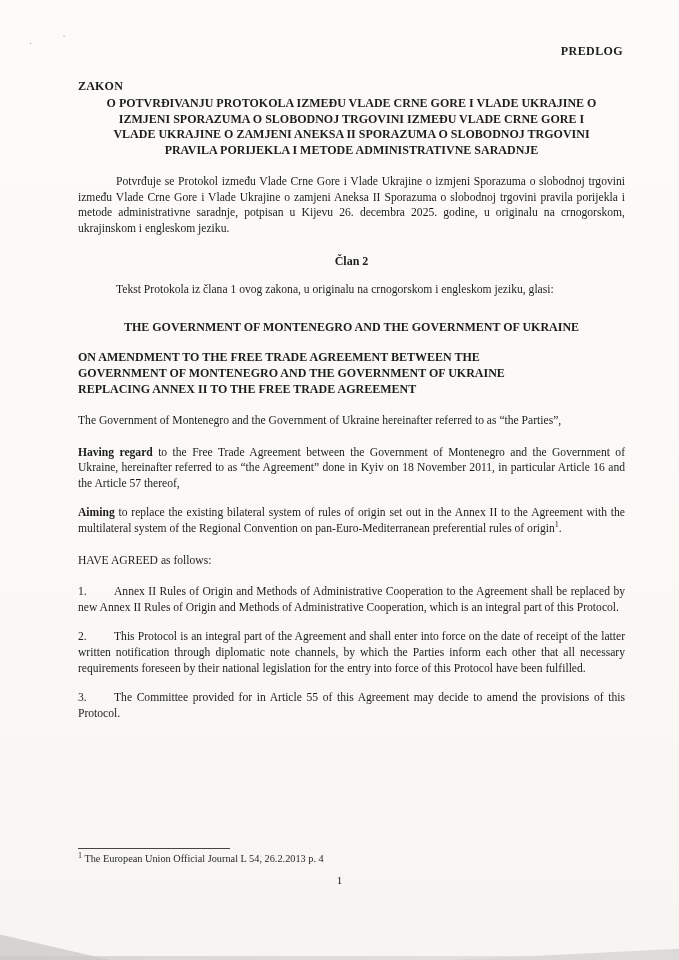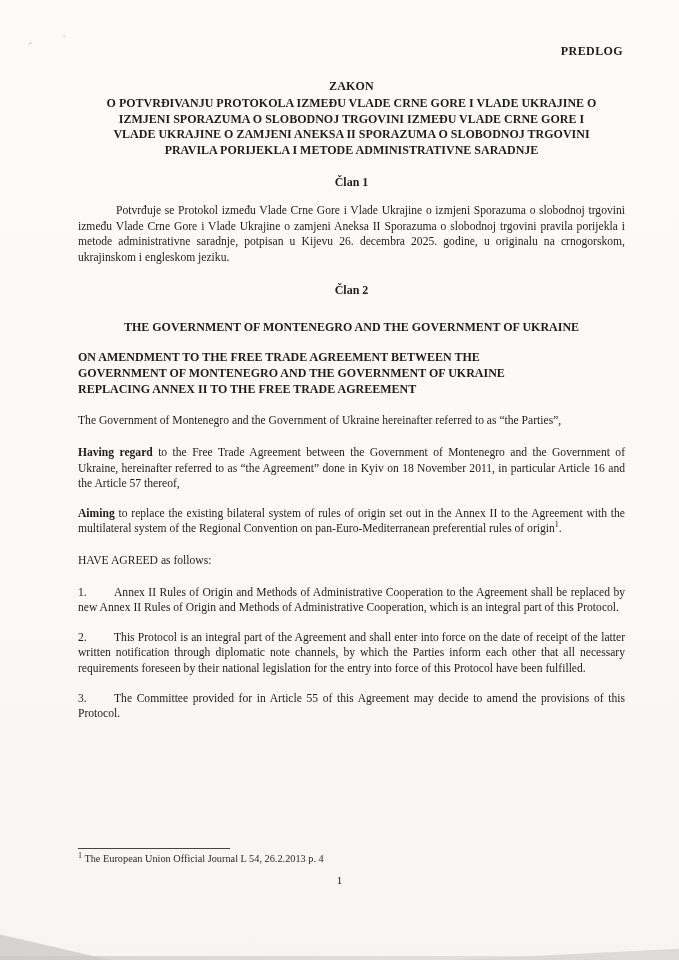--- a/index.html
+++ b/index.html
@@ -10,21 +10,21 @@
     background:#fbfaf7;
     background-image: linear-gradient(180deg, #fcfbf9 0%, #faf9f6 60%, #f6f5f2 100%);
     font-family:"Liberation Serif", serif;
     color:#1d1d1d;
     box-sizing:border-box;
     padding:44px 54px 0 78px;
     overflow:hidden;
     -webkit-font-smoothing:antialiased;
   }
   .tag { text-align:right; font-weight:bold; font-size:12px; letter-spacing:.4px; margin:0 2px 0 0; }
-  .law-title { text-align:center; font-weight:bold; font-size:12px; margin:20px 0 2px 0; letter-spacing:.2px; }
+  .law-title { text-align:left; font-weight:bold; font-size:12px; margin:20px 0 2px 0; letter-spacing:.2px; }
   .law-subtitle { text-align:center; font-weight:bold; font-size:12px; line-height:15.5px; margin:2px 0 16px 0; }
   .article-heading { text-align:center; font-weight:bold; font-size:12px; margin:17px 0 13px 0; }
   p.body-par { font-size:11.6px; line-height:15.6px; text-align:justify; margin:0 0 0 0; }
   p.indent { text-indent:38px; }
   .proto-title { text-align:center; font-weight:bold; font-size:12px; line-height:16px; margin:21px 0 0 0; }
   .proto-subtitle { font-weight:bold; font-size:12px; line-height:16px; margin:14px 0 16px 0; }
   .gap14 { margin-top:14px !important; }
   .gap16 { margin-top:16px !important; }
   .gap18 { margin-top:18px !important; }
   .lead { font-weight:bold; }
@@ -52,26 +52,26 @@
 
   <p class="law-title">ZAKON</p>
 
   <div class="law-subtitle">
     <div>O POTVRĐIVANJU PROTOKOLA IZMEĐU VLADE CRNE GORE I VLADE UKRAJINE O</div>
     <div>IZMJENI SPORAZUMA O SLOBODNOJ TRGOVINI IZMEĐU VLADE CRNE GORE I</div>
     <div>VLADE UKRAJINE O ZAMJENI ANEKSA II SPORAZUMA O SLOBODNOJ TRGOVINI</div>
     <div>PRAVILA PORIJEKLA I METODE ADMINISTRATIVNE SARADNJE</div>
   </div>
 
-  <p class="article-heading">Član 1</p>
 
   <p class="body-par indent">Potvrđuje se Protokol između Vlade Crne Gore i Vlade Ukrajine o izmjeni Sporazuma o slobodnoj trgovini između Vlade Crne Gore i Vlade Ukrajine o zamjeni Aneksa II Sporazuma o slobodnoj trgovini pravila porijekla i metode administrativne saradnje, potpisan u Kijevu 26. decembra 2025. godine, u originalu na crnogorskom, ukrajinskom i engleskom jeziku.</p>
 
   <p class="article-heading gap18">Član 2</p>
 
+  <p class="body-par indent">Tekst Protokola iz člana 1 ovog zakona, u originalu na crnogorskom i engleskom jeziku, glasi:</p>
 
   <div class="proto-title">
     <div>THE GOVERNMENT OF MONTENEGRO AND THE GOVERNMENT OF UKRAINE</div>
   </div>
 
   <div class="proto-subtitle">
     <div>ON AMENDMENT TO THE FREE TRADE AGREEMENT BETWEEN THE</div>
     <div>GOVERNMENT OF MONTENEGRO AND THE GOVERNMENT OF UKRAINE</div>
     <div>REPLACING ANNEX II TO THE FREE TRADE AGREEMENT</div>
   </div>

